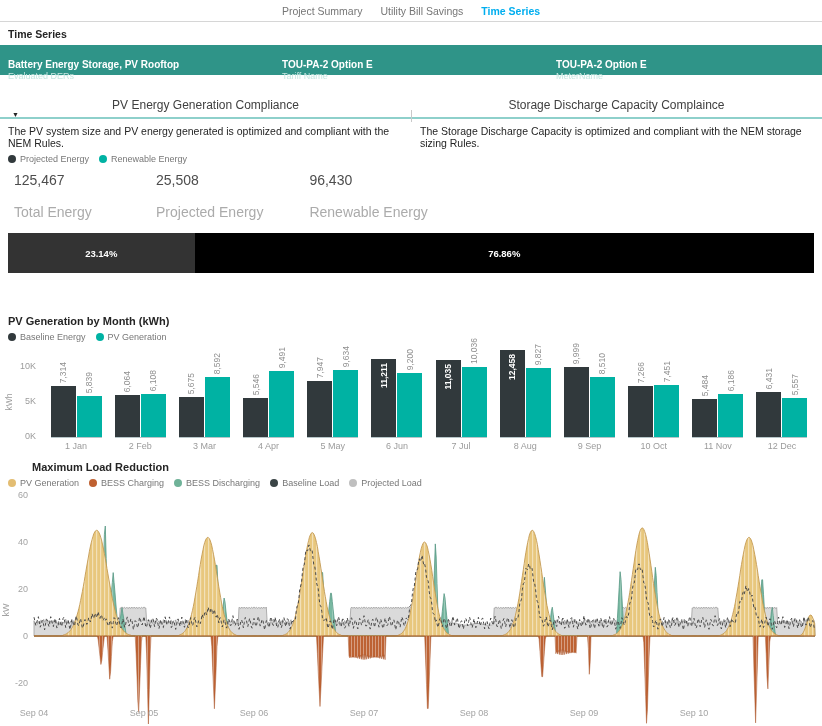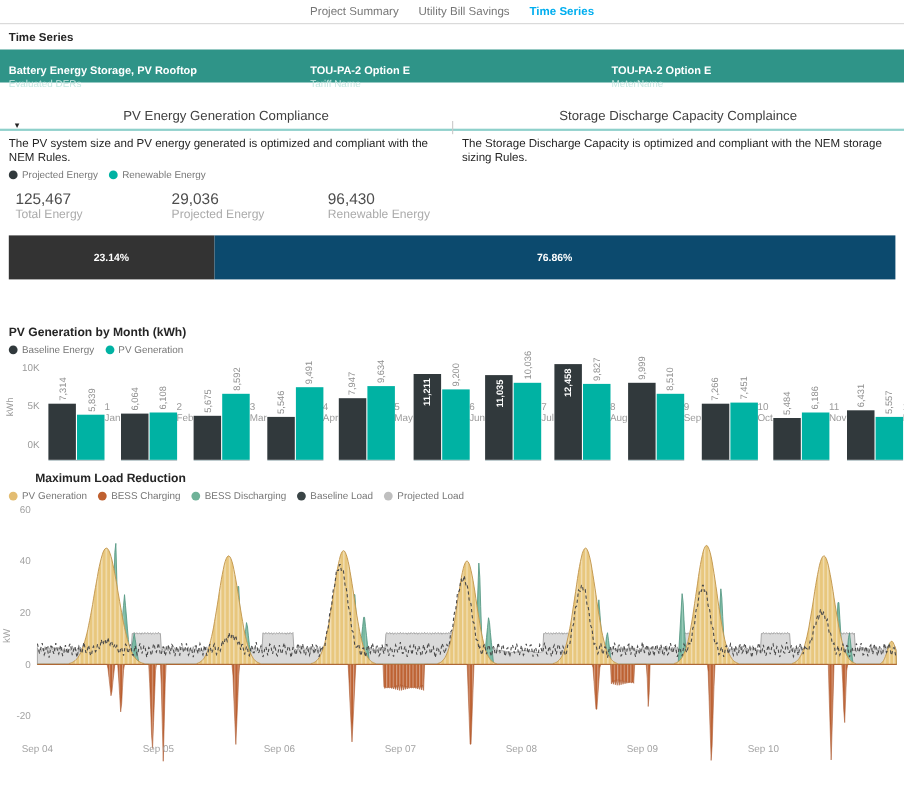--- a/index.html
+++ b/index.html
@@ -35,31 +35,31 @@
   .sec-header { margin:15px 0 0 8px; font-size:11px; font-weight:bold; color:#252525; }
 
   .legend { display:flex; align-items:center; gap:10px; padding-left:8px; margin-top:5px; }
   .legend-item { display:flex; align-items:center; gap:4px; font-size:9px; color:#777; cursor:pointer; }
   .dot { width:8px; height:8px; border-radius:50%; flex:0 0 auto; }
 
   
   .kpis { display:flex; gap:46px; padding-left:14px; margin-top:8px; }
   .kpi { min-width:96px; }
   .kpi-value { font-size:14px; color:#4d4d4d; }
-  .kpi-label { font-size:11px; color:#ababab; margin-top:1px; }
+  .kpi-label { font-size:14px; color:#ababab; margin-top:16px; }
 
   
   .stacked-bar { margin:13px 8px 0 8px; height:40px; display:flex; }
   .seg { display:flex; align-items:center; justify-content:center;
          color:#fff; font-size:9.5px; font-weight:bold; }
 
   
   #month-chart { position:relative; margin:4px 8px 0 44px; }
   #month-plot { display:flex; align-items:flex-end; }
-  .m-group { flex:1; display:flex; flex-direction:row; align-items:center; }
+  .m-group { flex:1; display:flex; flex-direction:column; align-items:center; }
   .m-pair { display:flex; align-items:flex-end; height:92px; border-bottom:1px solid #b7c6c9; }
   .m-bar { width:25px; position:relative; cursor:pointer; }
   .m-bar.s0 { background:#31393C; margin-right:1px; }
   .m-bar.s1 { background:#00B2A3; }
   .m-val { position:absolute; left:50%; bottom:100%; margin-bottom:3px;
            transform:translateX(-50%) rotate(180deg); writing-mode:vertical-rl;
            font-size:8.5px; color:#8f8f8f; white-space:nowrap; }
   .m-val.inside { bottom:auto; top:4px; color:#fff; font-weight:bold; }
   .m-x { font-size:9px; color:#9b9b9b; margin-top:3px; }
   .m-ytick { position:absolute; left:-34px; width:26px; text-align:right;
@@ -125,32 +125,32 @@
         <span>Renewable Energy</span>
       </div>
     </div>
 
   <div class="kpis">
     <div class="kpi">
       <div class="kpi-value">125,467</div>
       <div class="kpi-label">Total Energy</div>
     </div>
     <div class="kpi">
-      <div class="kpi-value">29,036</div>
+      <div class="kpi-value">25,508</div>
       <div class="kpi-label">Projected Energy</div>
     </div>
     <div class="kpi">
       <div class="kpi-value">96,430</div>
       <div class="kpi-label">Renewable Energy</div>
     </div>
   </div>
 
   <div class="stacked-bar" id="stacked-bar">
       <div class="seg" style="width: 23.14%; background: rgb(51, 51, 51);">23.14%</div>
-      <div class="seg" style="width: 76.86%; background: #0c4a6e;">76.86%</div>
+      <div class="seg" style="width: 76.86%; background: #000000;">76.86%</div>
     </div>
 
   <div class="sec-header" style="margin-top:42px;">PV Generation by Month (kWh)</div>
   <div class="legend">
       <div class="legend-item">
         <span class="dot" style="background: rgb(49, 57, 60);"></span>
         <span>Baseline Energy</span>
       </div>
       <div class="legend-item">
         <span class="dot" style="background: rgb(0, 178, 163);"></span>

